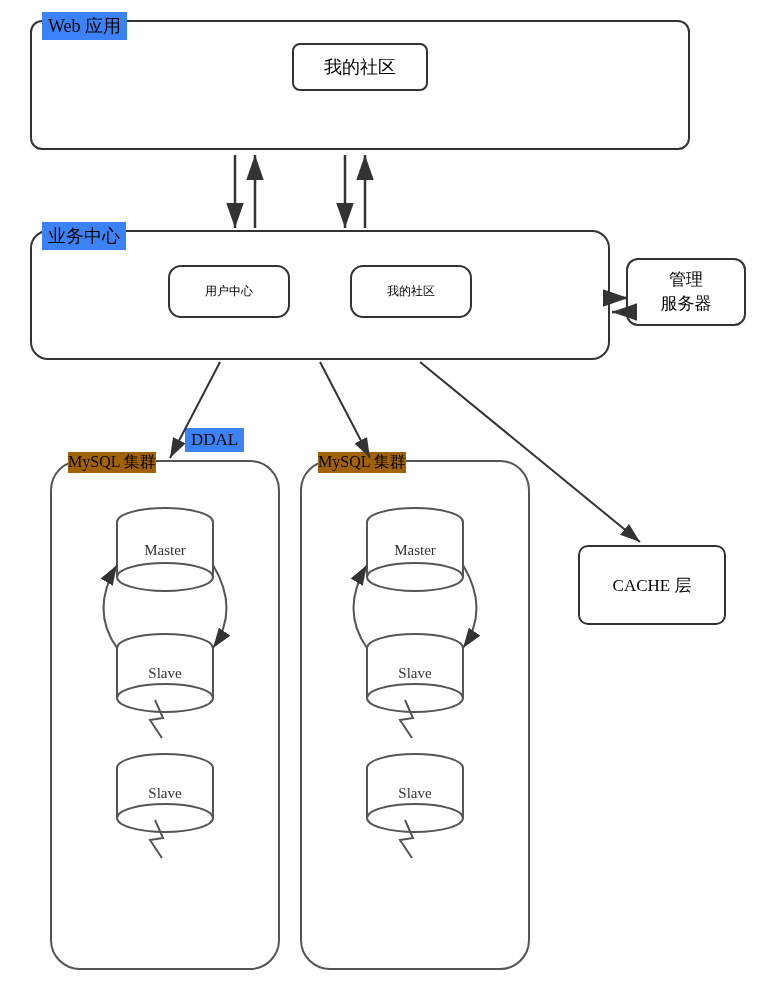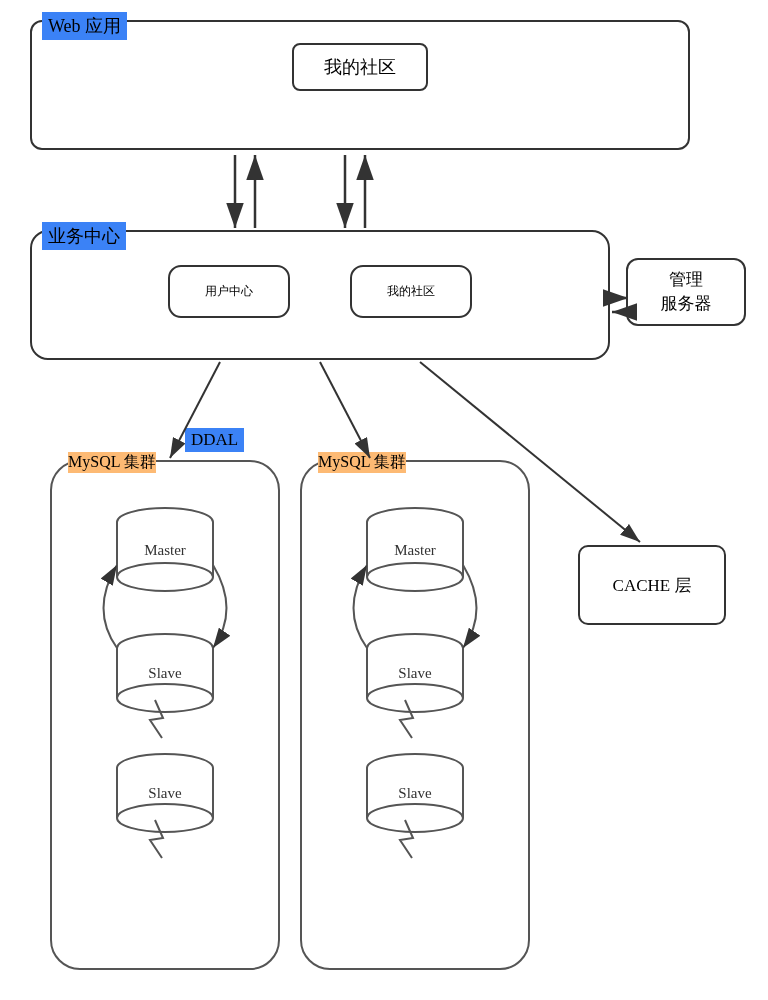--- a/index.html
+++ b/index.html
@@ -128,21 +128,21 @@
     
     .mysql-cluster {
       position: absolute;
       border: 2px solid #555;
       border-radius: 30px;
       background: #fff;
     }
     .mysql-cluster-label {
       position: absolute;
       font-size: 16px;
-      background: #fdba74;
+      background: #a16207;
     }
 
     
     .cache-box {
       top: 545px;
       left: 578px;
       width: 148px;
       height: 80px;
       border: 2px solid #333;
       border-radius: 10px;

